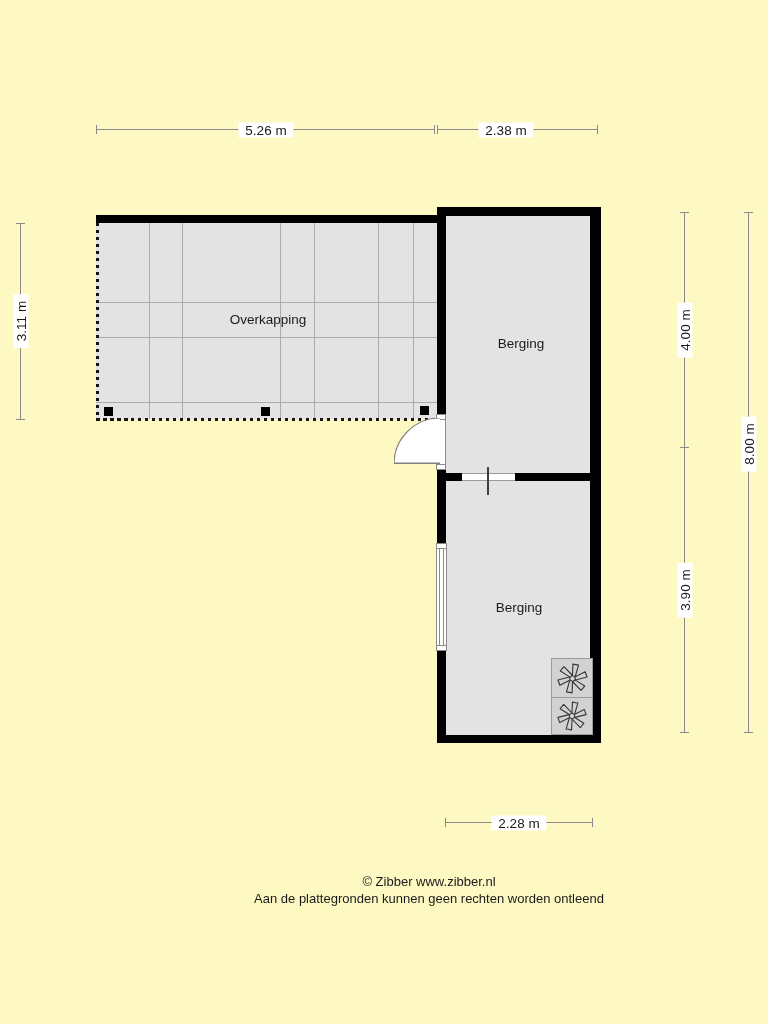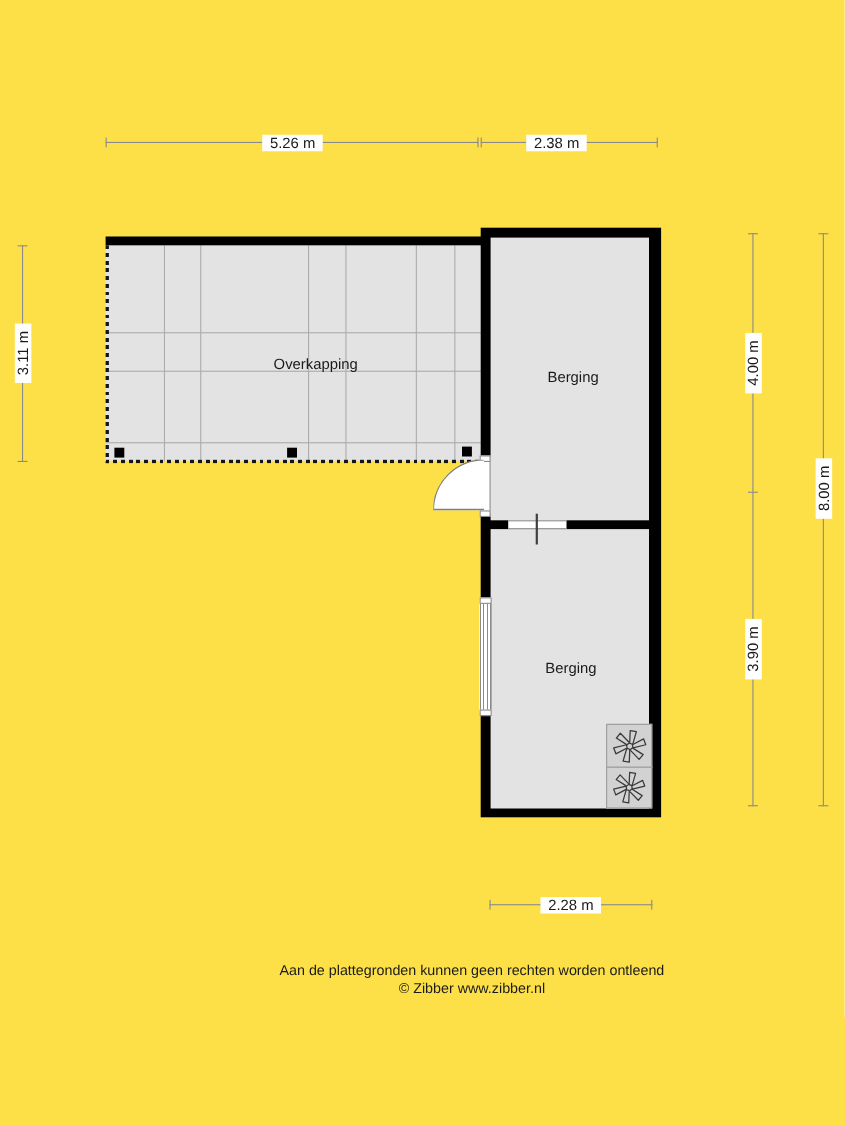--- a/index.html
+++ b/index.html
@@ -1,17 +1,17 @@
 <!DOCTYPE html>
 <html><head>
 <meta charset="utf-8">
 <style>
   html,body{margin:0;padding:0;background:#ffffff;}
   body{font-family:"Liberation Sans", sans-serif;color:#1a1a1a;}
-  #canvas{position:relative;width:768px;height:1024px;background:#fde047;overflow:hidden;}
+  #canvas{position:relative;width:768px;height:1024px;background:#fef9c3;overflow:hidden;}
 
   
   .dim-h{position:absolute;height:1px;background:#8a8a8a;}
   .dim-v{position:absolute;width:1px;background:#8a8a8a;}
   .tick-v{position:absolute;width:1px;height:9px;background:#8a8a8a;}
   .tick-h{position:absolute;width:9px;height:1px;background:#8a8a8a;}
   .dim-label{position:absolute;transform:translate(-50%,-50%);background:#ffffff;
     padding:0 7px;font-size:13.5px;white-space:nowrap;color:#1a1a1a;}
   .dim-label.rot{transform:translate(-50%,-50%) rotate(-90deg);padding:0 7px;}
 
@@ -164,22 +164,22 @@
         <path d="M2.5,-1.5 L13,-7 L15,-1.5 L3,1.5 Z"></path>
         <path d="M2.5,-1.5 L13,-7 L15,-1.5 L3,1.5 Z" transform="rotate(60)"></path>
         <path d="M2.5,-1.5 L13,-7 L15,-1.5 L3,1.5 Z" transform="rotate(120)"></path>
         <path d="M2.5,-1.5 L13,-7 L15,-1.5 L3,1.5 Z" transform="rotate(180)"></path>
         <path d="M2.5,-1.5 L13,-7 L15,-1.5 L3,1.5 Z" transform="rotate(240)"></path>
         <path d="M2.5,-1.5 L13,-7 L15,-1.5 L3,1.5 Z" transform="rotate(300)"></path>
       </g>
     </svg>
   </div>
 
-  <span class="room-label" style="left:268px;top:331px;margin-left:19px;">Overkapping</span>
+  <span class="room-label" style="left:268px;top:319px;">Overkapping</span>
   <span class="room-label" style="left:521px;top:343px;">Berging</span>
   <span class="room-label" style="left:519px;top:607px;">Berging</span>
 
   <div class="footer">
+    <div>© Zibber www.zibber.nl</div>
     <div>Aan de plattegronden kunnen geen rechten worden ontleend</div>
-    <div>© Zibber www.zibber.nl</div>
   </div>
 
 </div>
 
 </body></html>

